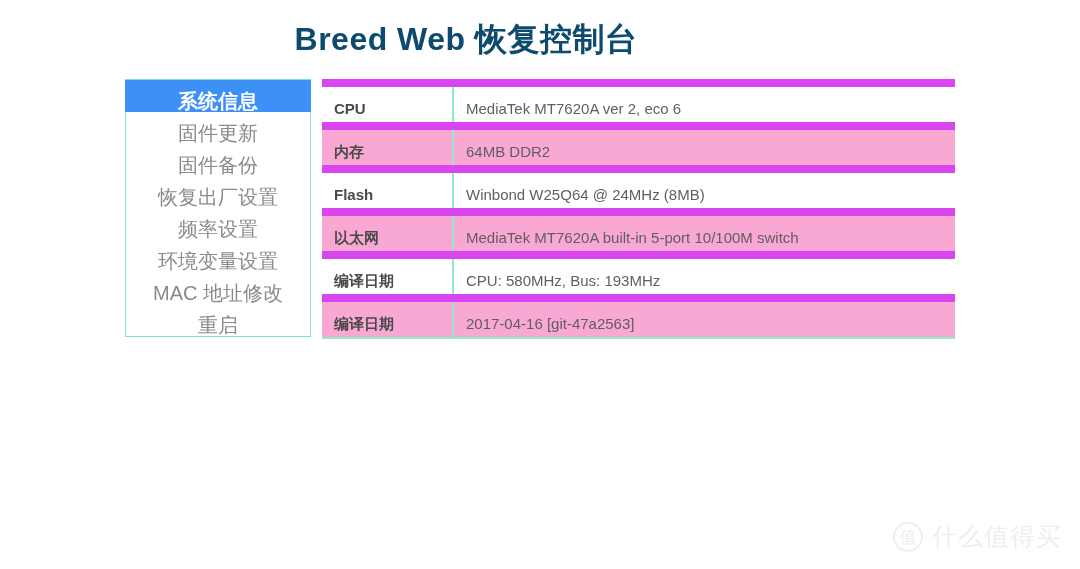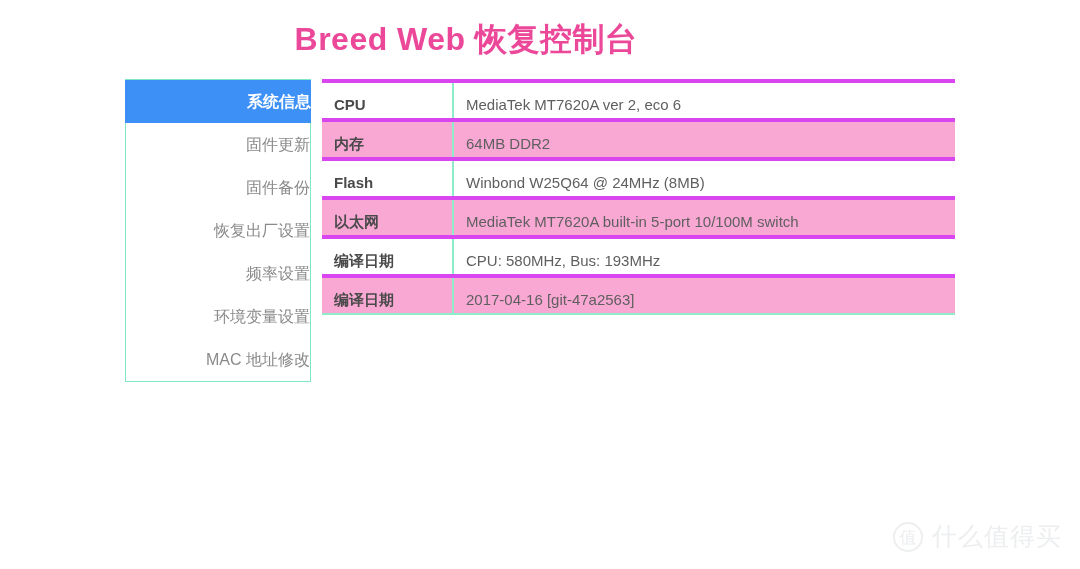--- a/index.html
+++ b/index.html
@@ -16,40 +16,40 @@
   }
 
   .page-title {
     position: absolute;
     left: 0;
     top: 18px;
     width: 932px;
     text-align: center;
     font-size: 32px;
     font-weight: bold;
-    color: #ec4899;
+    color: #0c4a6e;
     letter-spacing: 0.5px;
     white-space: nowrap;
   }
 
   
   .sidebar {
     position: absolute;
     left: 125px;
     top: 79px;
     width: 186px;
     border: 1px solid #7fe8c3;
     box-sizing: border-box;
     background: #ffffff;
   }
   .nav-item {
-    height: 43px;
+    height: 32px;
     line-height: 43px;
-    text-align: right;
-    font-size: 16px;
+    text-align: center;
+    font-size: 20px;
     color: #8a8a8a;
     white-space: nowrap;
     box-sizing: border-box;
   }
   .nav-item.active {
     background: #3d90f5;
     color: #ffffff;
     font-weight: bold;
     margin: 0 -1px;
     width: calc(100% + 2px);
@@ -61,21 +61,21 @@
     left: 322px;
     top: 79px;
     width: 633px;
     border-collapse: collapse;
     table-layout: fixed;
   }
   .info-table tr {
     height: 27px;
   }
   .info-table td {
-    border-top: 4px solid #d946ef;
+    border-top: 8px solid #d946ef;
     border-bottom: 2px solid #8fecc8;
     font-size: 15px;
     color: #5f5f5f;
     padding: 8px 0 0 12px;
     vertical-align: middle;
     line-height: 27px;
     white-space: nowrap;
     overflow: hidden;
   }
   .info-table td.label {
@@ -123,20 +123,21 @@
 <div class="page-title">Breed Web 恢复控制台</div>
 
 <div class="sidebar">
     <div class="nav-item active">系统信息</div>
     <div class="nav-item">固件更新</div>
     <div class="nav-item">固件备份</div>
     <div class="nav-item">恢复出厂设置</div>
     <div class="nav-item">频率设置</div>
     <div class="nav-item">环境变量设置</div>
     <div class="nav-item">MAC 地址修改</div>
+    <div class="nav-item">重启</div>
   </div>
 
 <table class="info-table">
   <tbody>
       <tr>
         <td class="label">CPU</td>
         <td class="value">MediaTek MT7620A ver 2, eco 6</td>
       </tr>
       <tr class="alt">
         <td class="label">内存</td>

